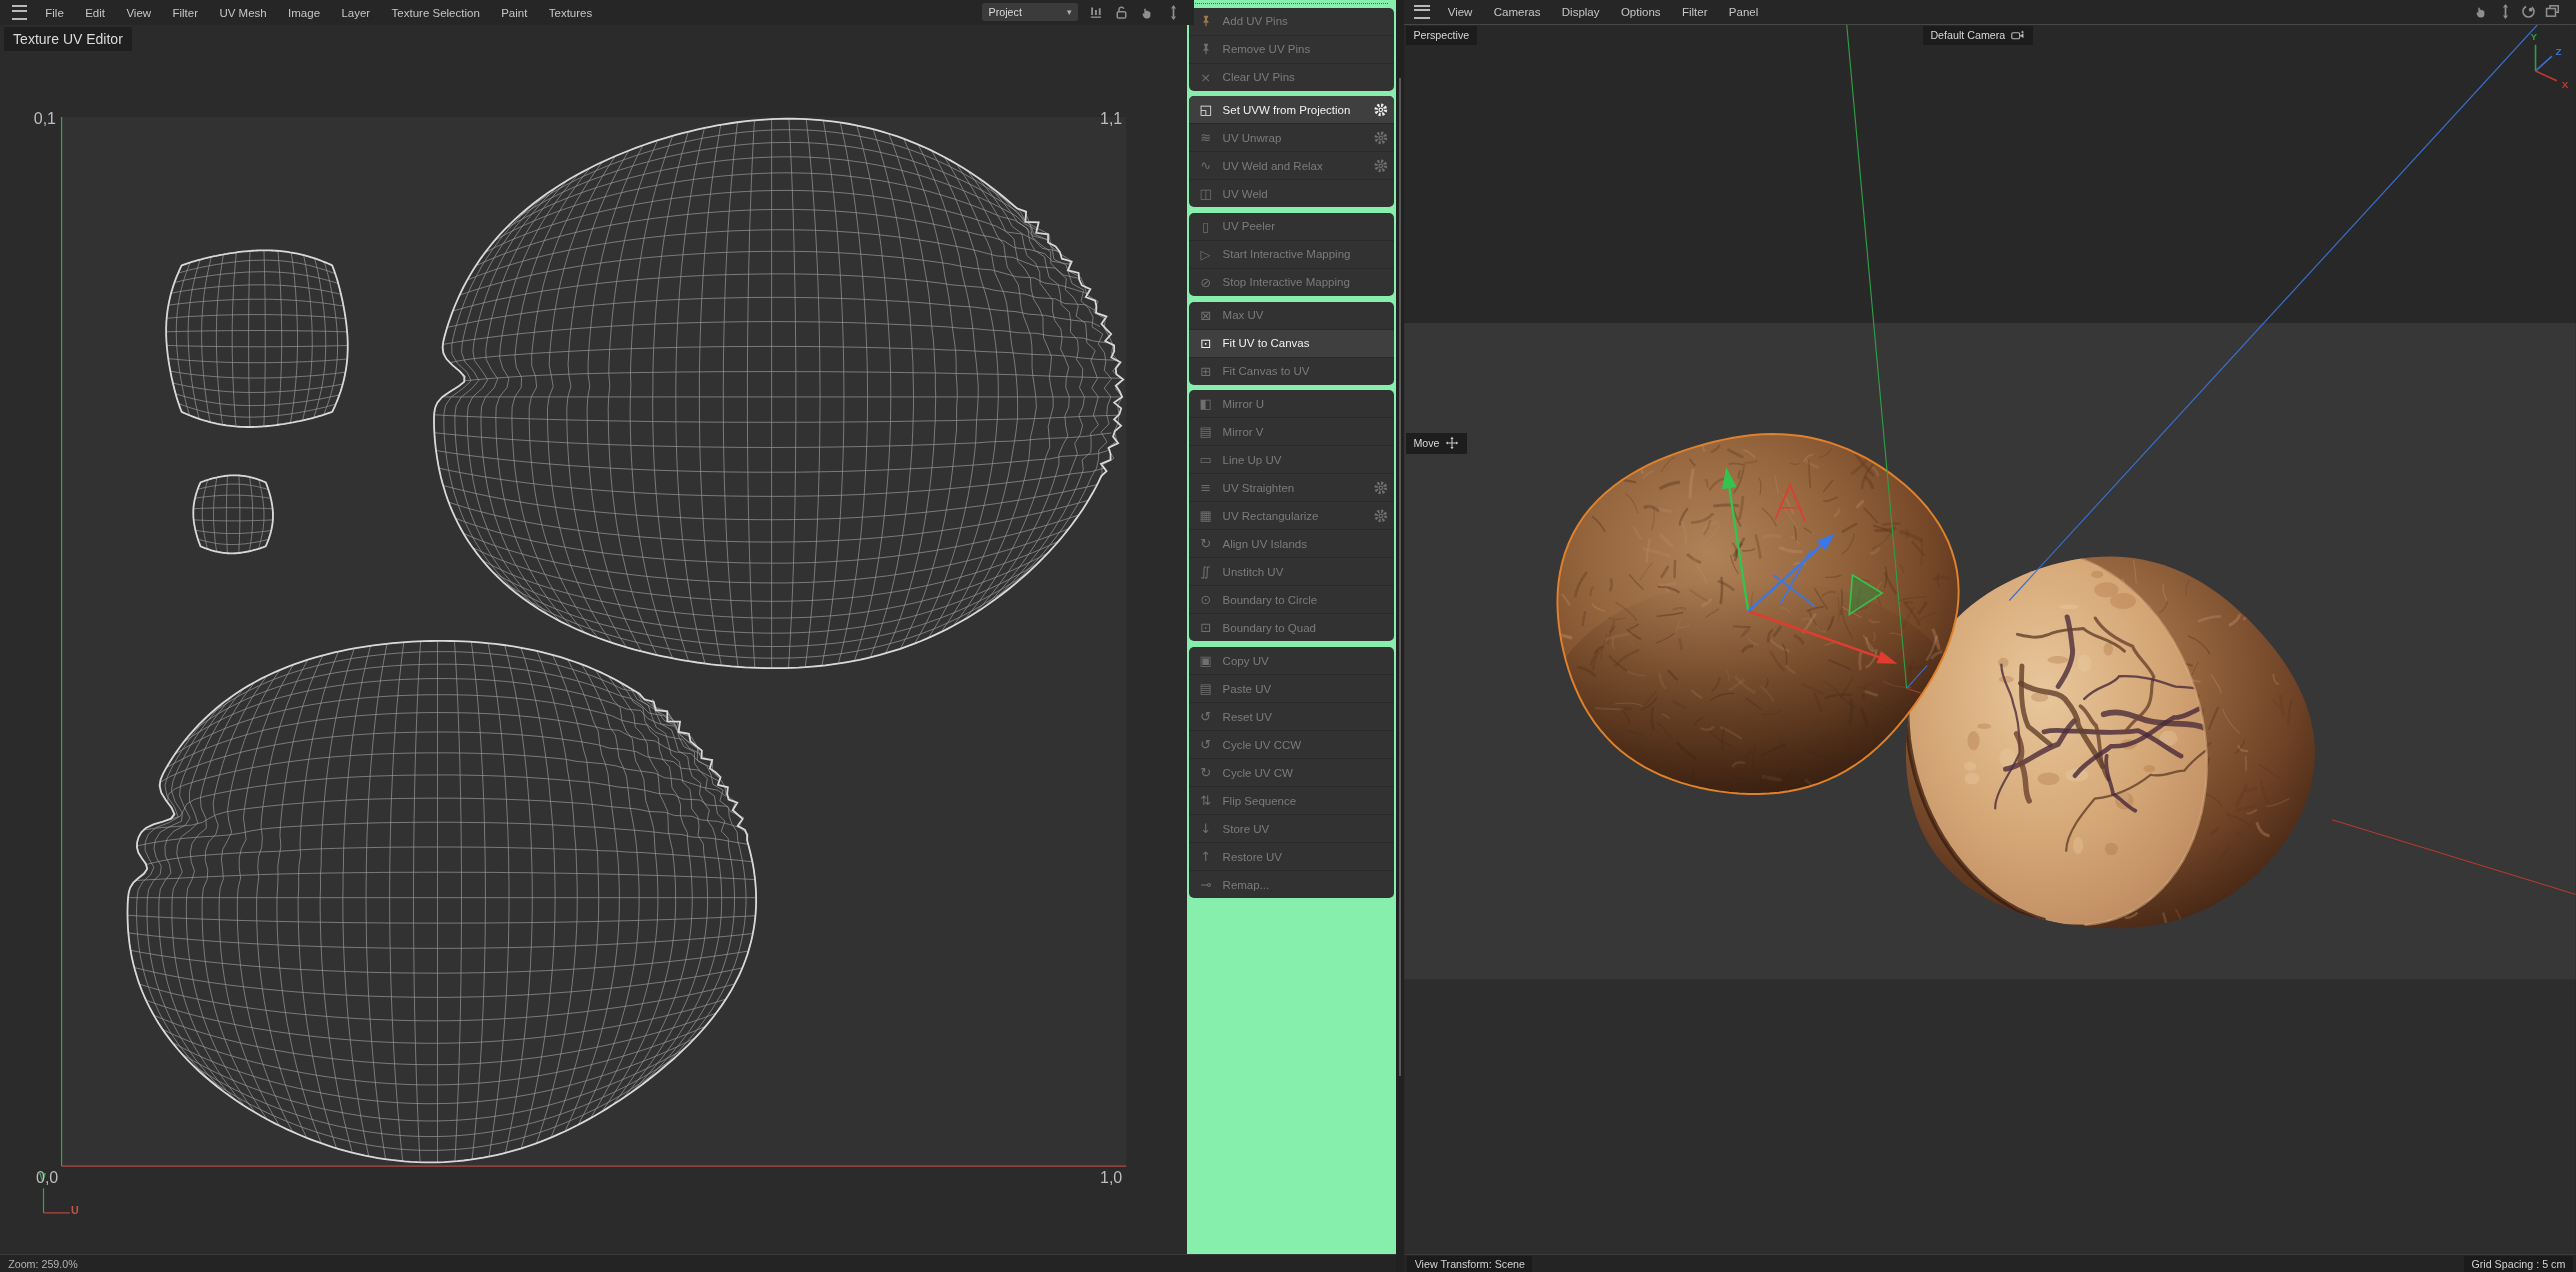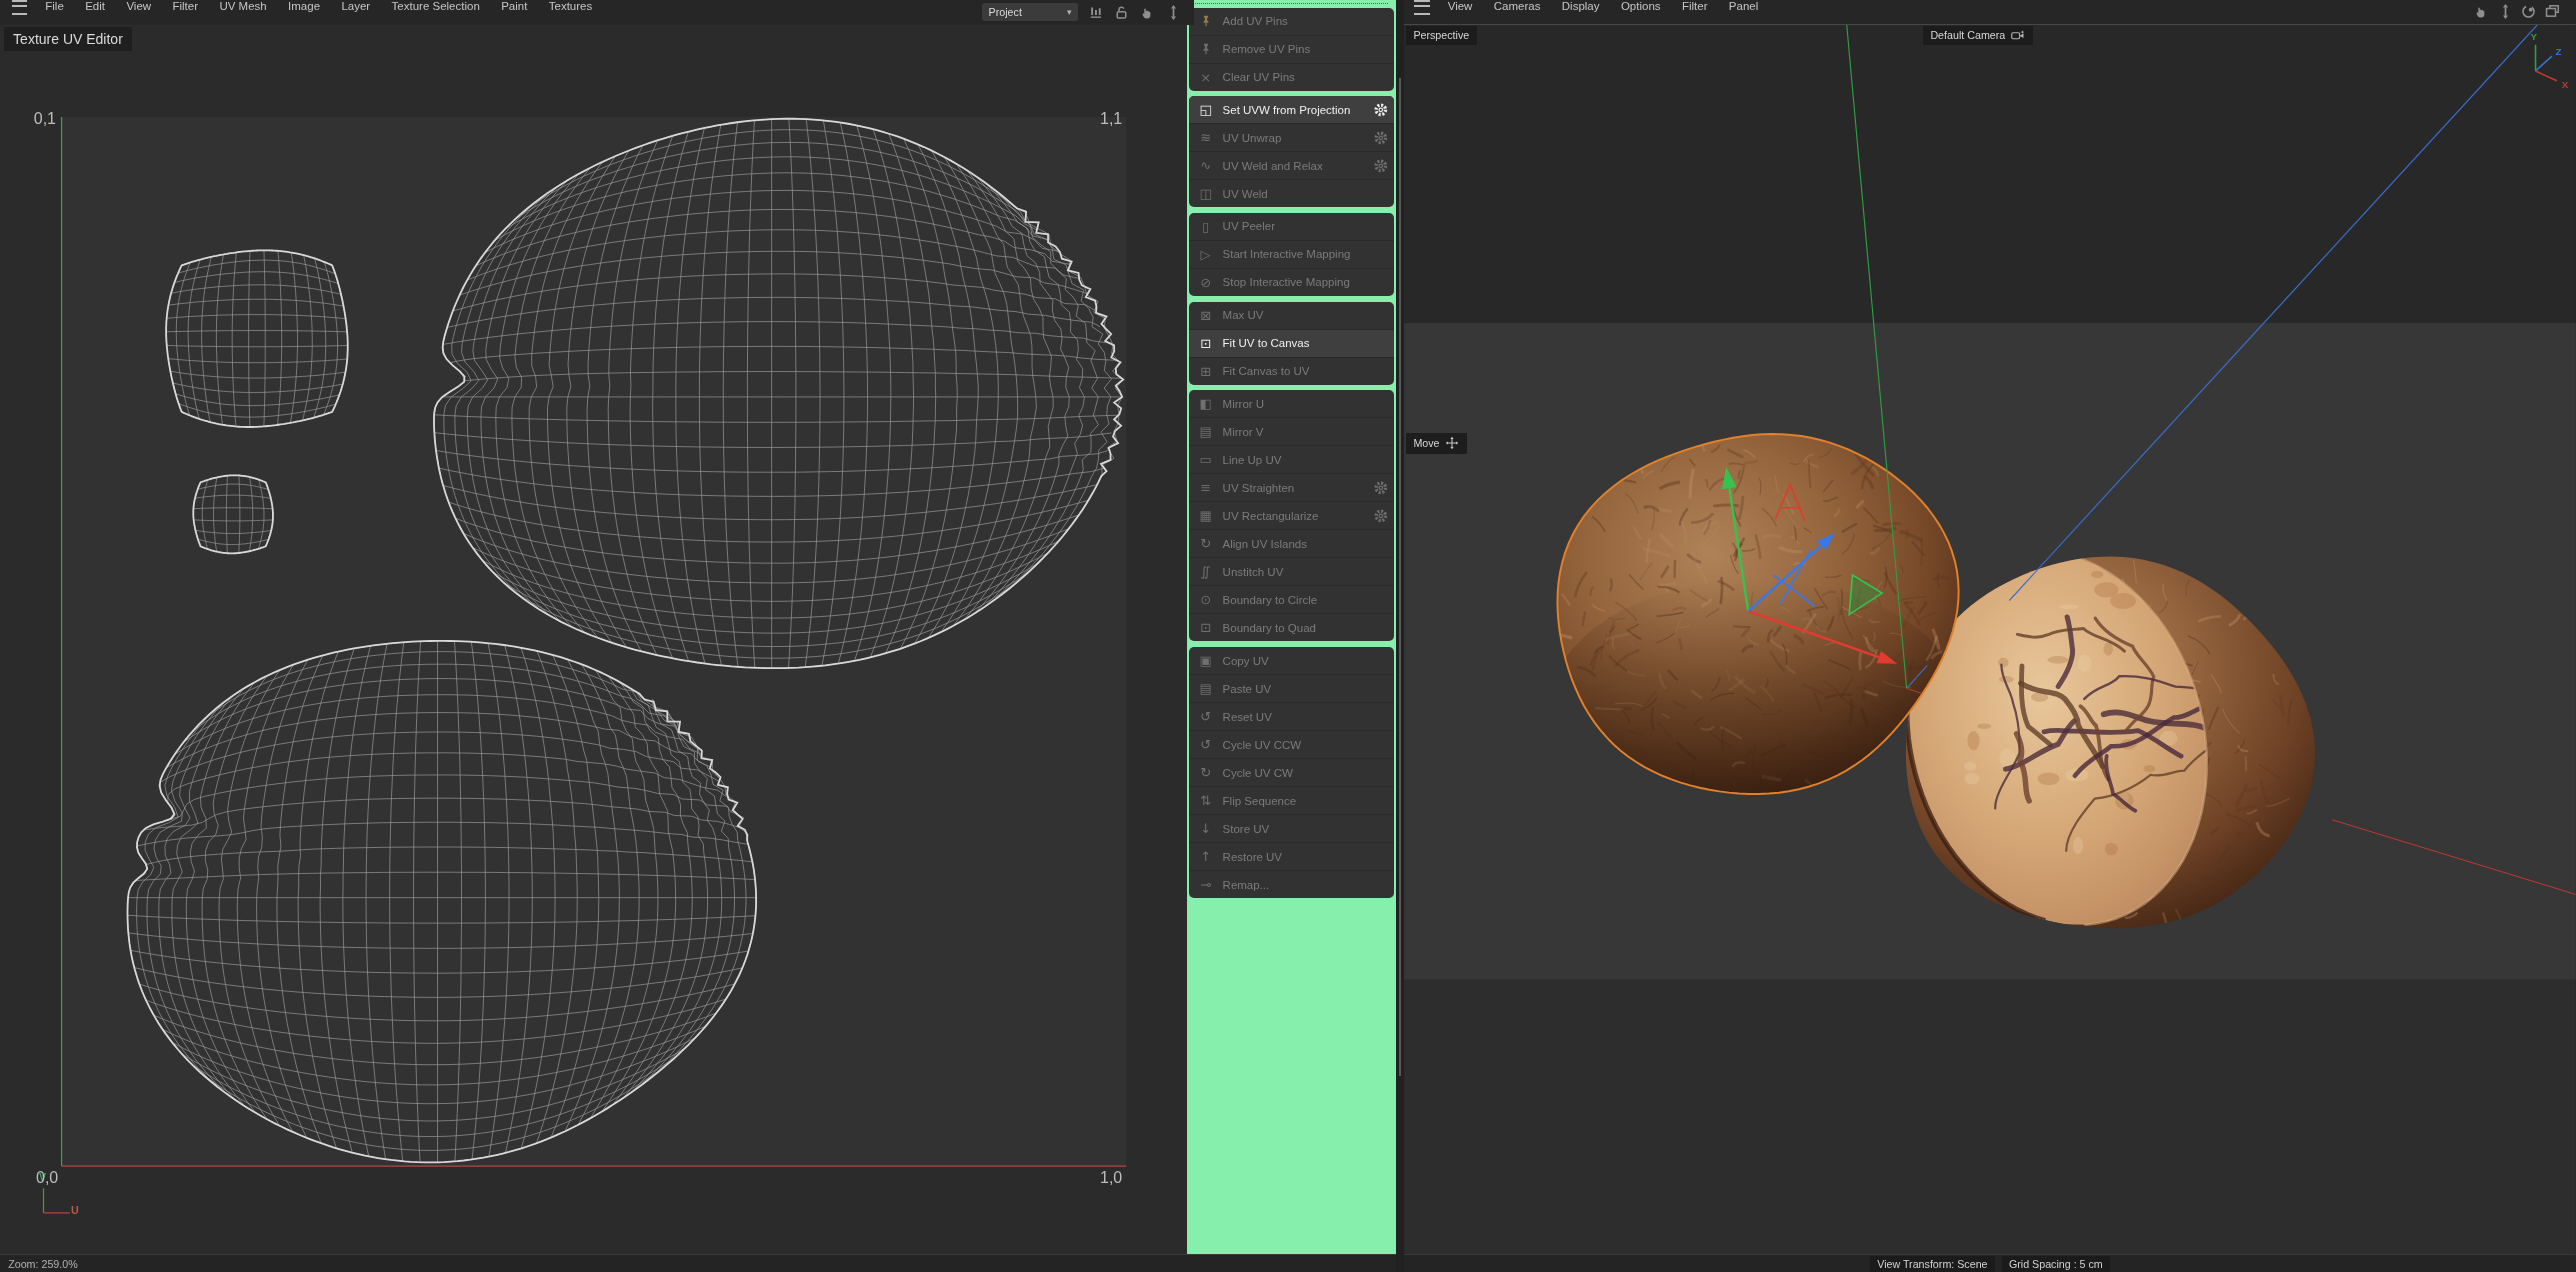--- a/index.html
+++ b/index.html
@@ -1,18 +1,18 @@
 <!DOCTYPE html>
 <html style="font-size:13px"><head>
 <meta charset="utf-8">
 <style>
   html,body{margin:0;padding:0}
   body{width:2576px;height:1273px;background:#262626;font-family:"Liberation Sans",sans-serif;
        overflow:hidden;position:relative;color:#ccc}
-  .menubar{position:absolute;top:0;height:25px;display:flex;align-items:flex-start;background:#262626;z-index:8}
+  .menubar{position:absolute;top:0;height:25px;display:flex;align-items:center;background:#262626;z-index:8}
   #left-menubar{left:0;width:1187px;padding-left:6.6px}
   #right-menubar{left:1404px;width:1172px;padding-left:5px;border-bottom:0.8px solid #474747;box-sizing:border-box}
   .menu-item{padding:0 10.7px;font-size:11.5px;color:#c6c6c6;white-space:nowrap}
   .burger{width:15.6px;height:10.7px;border-top:2.1px solid #b9b9b9;border-bottom:2.1px solid #b9b9b9;position:relative;margin:0 7.4px 0 5px;flex:0 0 auto}
   .burger:after{content:"";position:absolute;left:0;right:0;top:2.5px;height:2.1px;background:#b9b9b9}
   #uv-pane{position:absolute;left:0;top:25px;width:1187px;height:1229px;background:#2b2b2b;z-index:1}
   #uv-tab{position:absolute;left:4.1px;top:27px;background:#1f1f1f;color:#dadada;font-size:14px;padding:4.1px 9px;z-index:7}
   #uv-svg{position:absolute;left:0;top:25px;width:1187px;height:1229px;z-index:2}
   #vp-svg{position:absolute;left:1404px;top:25px;width:1172px;height:1229px;z-index:2}
   .corner{position:absolute;font-size:16px;color:#bdbdbd;z-index:4}
@@ -29,21 +29,21 @@
   .cmd-icon{width:34px;display:flex;justify-content:center;align-items:center;
             font-family:"DejaVu Sans",sans-serif;font-size:13px;color:#6f6f6f}
   .cmd-row.hl .cmd-icon{color:#e9e9e9}
   .cmd-label{flex:1}
   .cmd-gear{margin-right:5.7px;display:flex}
   #splitter{position:absolute;left:1396px;top:0;width:8.2px;height:1273px;background:#212121;z-index:6}
   #splitter .bar{position:absolute;left:2.5px;top:78px;width:2.5px;height:998px;background:#585858}
   .statusbar{position:absolute;top:1254px;height:19px;background:#242424;border-top:0.8px solid #3a3a3a;
              display:flex;align-items:center;font-size:10.7px;color:#b3b3b3;z-index:7;box-sizing:border-box}
   #status-left{left:0;width:1396px;padding-left:8.2px}
-  #status-right{left:1404px;width:1172px;justify-content:center}
+  #status-right{left:1404px;width:1172px;justify-content:space-between}
   .status-chip{background:#1b1b1b;color:#d2d2d2;padding:1.6px 7.4px;margin:0 3.3px}
   #lm-tools{position:absolute;left:982px;top:3.3px;display:flex;align-items:center;gap:9px;z-index:9}
   #project-dd{width:96px;height:18px;background:#3b3b3b;border-radius:2.5px;display:flex;align-items:center;
               justify-content:space-between;padding:0 6.6px;box-sizing:border-box;font-size:10.7px;color:#dcdcdc}
   .tool-icon{display:flex;align-items:center}
   #rm-tools{position:absolute;left:2473px;top:2.5px;display:flex;align-items:center;gap:6.6px;z-index:9}
 </style>
 </head>
 <body>
 

